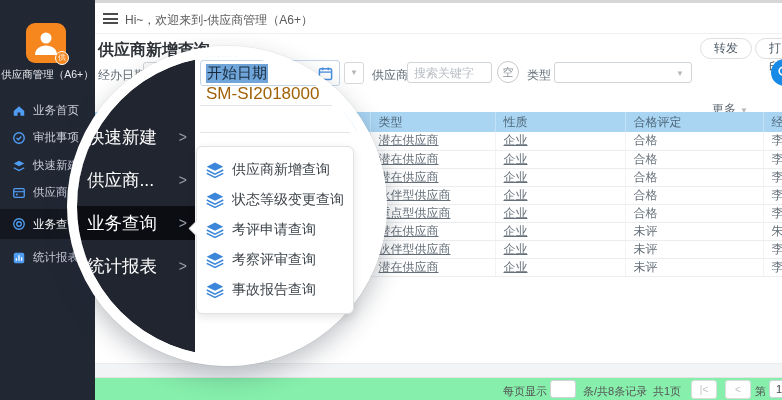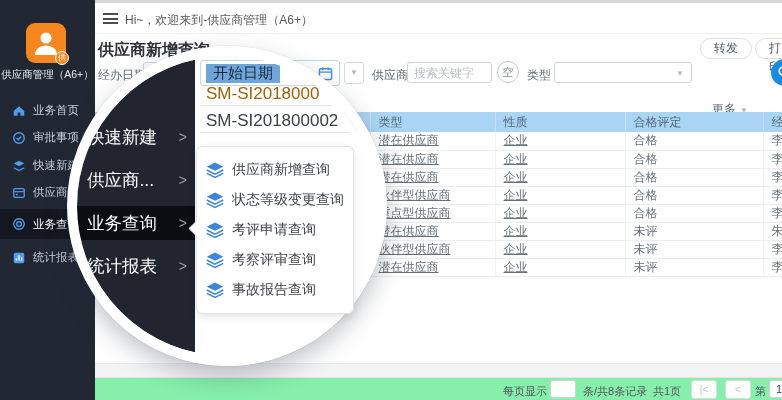--- a/index.html
+++ b/index.html
@@ -63,21 +63,21 @@
   .lens-dark { position:absolute; left:0; top:0; width:118px; height:300px; background:#21252f; }
   .lens-partial { position:absolute; left:4px; top:18px; font-size:20px; font-weight:bold; color:#f4f5f8; }
   .lrow { position:absolute; left:0; width:118px; height:34px; line-height:34px; color:#fff; font-size:17.5px; }
   .lrow .lbl { padding-left:10px; }
   .lrow .chev { position:absolute; right:8px; color:#9aa1ad; font-size:14px; }
   .lrow.active { background:#0b0d12; }
   .lens-ring { position:absolute; left:67px; top:46px; width:320px; height:320px; border:10px solid #fff; border-radius:50%; box-shadow:0 10px 24px rgba(30,40,55,.28), 0 0 0 1px rgba(0,0,0,.04); z-index:31; pointer-events:none; }
 
   
   .z-date { position:absolute; left:200px; top:60px; width:140px; height:26px; background:#fff; border:1px solid #c3d6e8; border-radius:3px; z-index:30; }
-  .z-date .sel { position:absolute; left:5px; top:3px; font-size:15px; background:#6fa5d8; color:#17293c; padding:0 7px; }
+  .z-date .sel { position:absolute; left:5px; top:3px; font-size:15px; background:#6fa5d8; color:#17293c; padding:0 1px; }
   .z-date svg { position:absolute; right:6px; top:5px; }
   .mini-caret-btn { position:absolute; left:344px; top:62px; width:20px; height:22px; background:#fff; border:1px solid #d8d8d8; border-radius:3px; color:#b5b5b5; font-size:8px; text-align:center; line-height:20px; z-index:32; }
 
   
   .z-id1 { position:absolute; left:206px; top:84px; font-size:17px; color:#a16207; z-index:30; }
   .z-id2 { position:absolute; left:206px; top:111px; font-size:17px; color:#3a3f44; z-index:32; }
   .z-line1 { position:absolute; left:200px; top:105px; width:132px; height:1px; background:#e2e6ea; z-index:30; }
   .z-line2 { position:absolute; left:200px; top:132px; width:150px; height:1px; background:#e2e6ea; z-index:32; }
 
   
@@ -294,21 +294,20 @@
       <path d="M1.5 6.5h13" stroke="#4a90e2" stroke-width="1.4"></path>
       <path d="M5 1.5v3M11 1.5v3" stroke="#4a90e2" stroke-width="1.6"></path>
     </svg>
   </div>
   <div class="z-id1">SM-SI2018000</div>
   <div class="z-line1"></div>
 
   <div class="lens-ring"></div>
 
   <div class="mini-caret-btn"><span>▼</span></div>
-  <div class="z-id2">SM-SI201800002</div>
   <div class="z-line2"></div>
 
   <div class="flyout">
     <div class="fitem">
       <svg width="18" height="18" viewBox="0 0 24 24">
           <path fill="#3c87d9" d="M12 2 23 7.5 12 13 1 7.5z"></path>
           <path fill="none" stroke="#3c87d9" stroke-width="2" d="M1 12l11 5.5L23 12"></path>
           <path fill="none" stroke="#3c87d9" stroke-width="2" d="M1 16.5 12 22l11-5.5"></path>
         </svg>
       <span class="flabel2">供应商新增查询</span>

